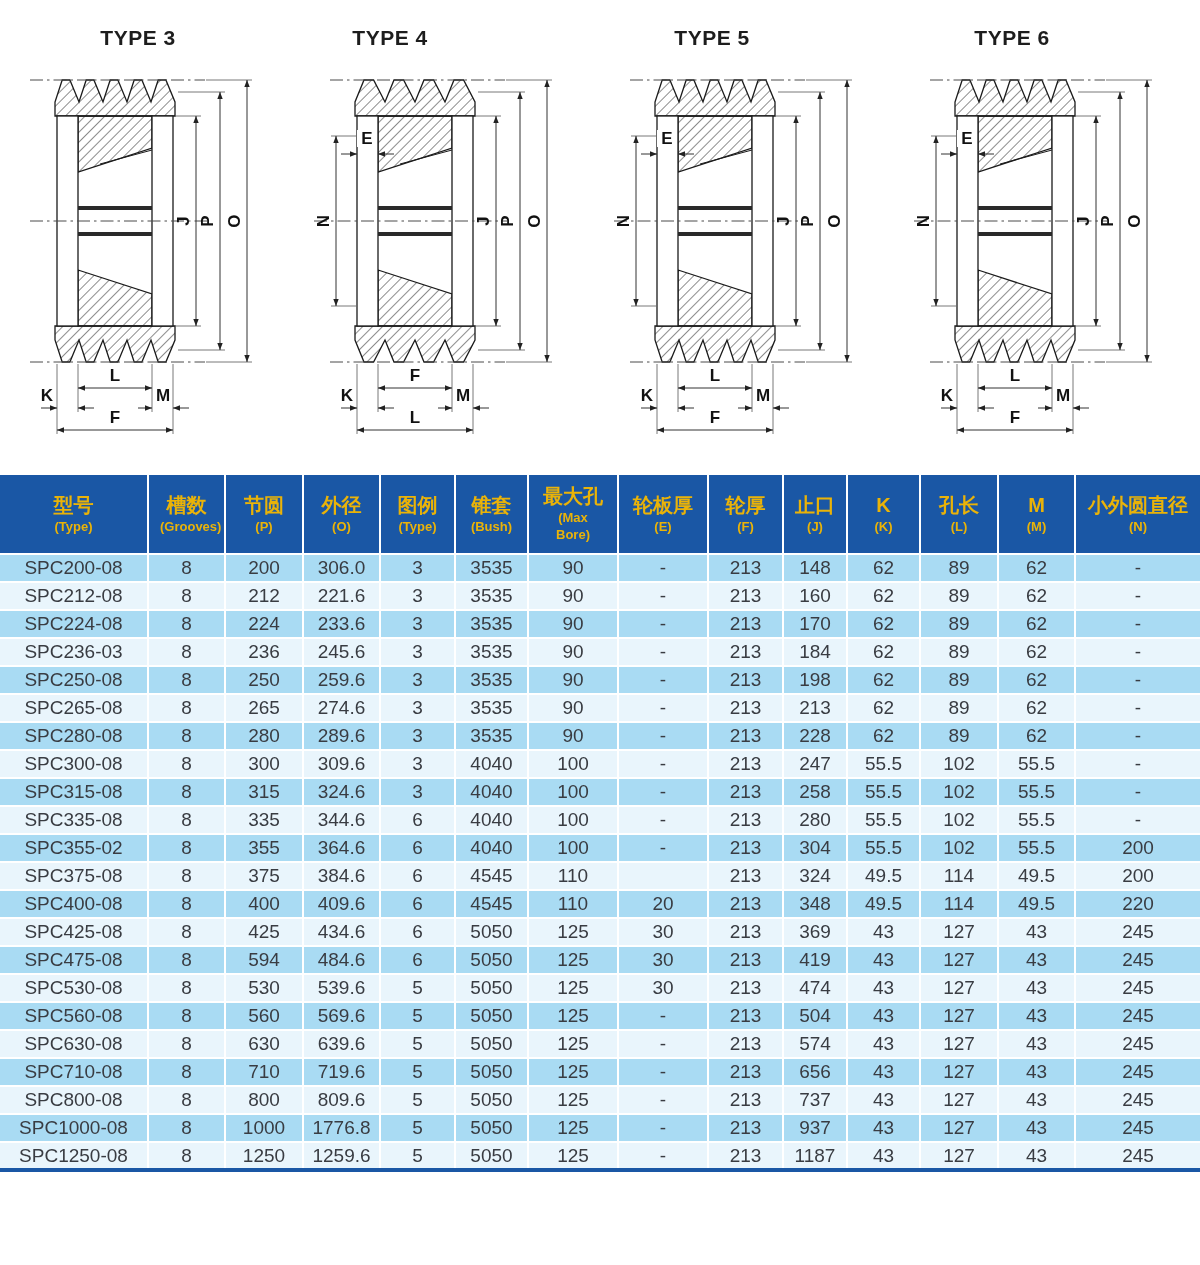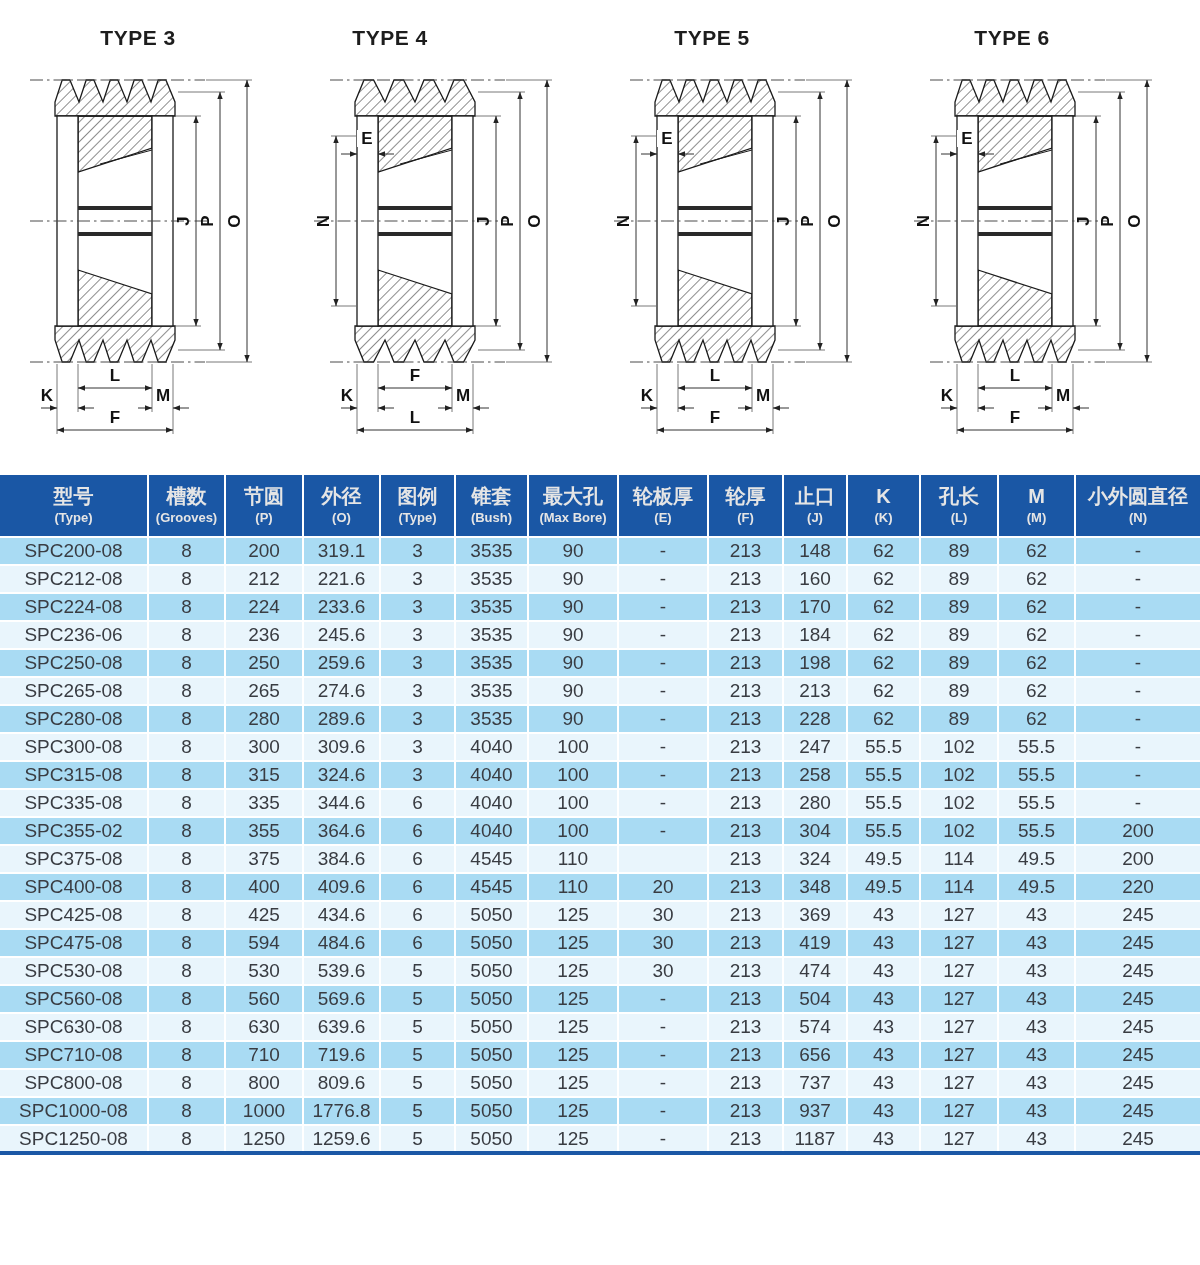--- a/index.html
+++ b/index.html
@@ -24,22 +24,22 @@
   .bar{fill:#2a2a2a}
   .ln{stroke:#1b1b1b;stroke-width:1;fill:none}
   .cl{stroke:#4a4a4a;stroke-width:1;stroke-dasharray:13 4 2.5 4}
   .dim{stroke:#333;stroke-width:1}
   .ext{stroke:#555;stroke-width:.8}
   .ah{fill:#222}
   .dl{font-family:"Liberation Sans","DejaVu Sans",sans-serif;font-size:17px;font-weight:700;fill:#111}
 
   
   table.spec{border-collapse:collapse;table-layout:fixed;width:1200px}
-  .spec th{background:var(--hdr);color:#e5e5e5;border-right:2px solid var(--sep);
-           border-bottom:2px solid var(--sep);padding:8px 2px 10px;vertical-align:middle;
+  .spec th{background:var(--hdr);color:#eab308;border-right:2px solid var(--sep);
+           border-bottom:2px solid var(--sep);padding:8px 11px 10px;vertical-align:middle;
            font-weight:400}
   .spec th:last-child,.spec td:last-child{border-right:none}
   .spec .zh{font-size:20px;font-weight:700;line-height:26px}
   .spec .en{font-size:13px;font-weight:700;line-height:17px}
   .spec td{height:28px;text-align:center;font-size:19px;color:var(--txt);
            border-right:2px solid var(--sep);border-bottom:2px solid var(--sep);padding:0}
   .spec tbody tr:nth-child(odd) td{background:var(--rowA)}
   .spec tbody tr:nth-child(even) td{background:var(--rowB)}
   .spec tbody tr:last-child td{border-bottom:4px solid var(--hdr)}
 </style>
@@ -410,21 +410,21 @@
             <div class="zh">小外圆直径</div>
             <div class="en">(N)</div>
           </th>
         </tr>
     </thead>
     <tbody id="table-body">
         <tr>
           <td>SPC200-08</td>
           <td>8</td>
           <td>200</td>
-          <td>319.1</td>
+          <td>306.0</td>
           <td>3</td>
           <td>3535</td>
           <td>90</td>
           <td>-</td>
           <td>213</td>
           <td>148</td>
           <td>62</td>
           <td>89</td>
           <td>62</td>
           <td>-</td>
@@ -455,21 +455,21 @@
           <td>90</td>
           <td>-</td>
           <td>213</td>
           <td>170</td>
           <td>62</td>
           <td>89</td>
           <td>62</td>
           <td>-</td>
         </tr>
         <tr>
-          <td>SPC236-06</td>
+          <td>SPC236-03</td>
           <td>8</td>
           <td>236</td>
           <td>245.6</td>
           <td>3</td>
           <td>3535</td>
           <td>90</td>
           <td>-</td>
           <td>213</td>
           <td>184</td>
           <td>62</td>

